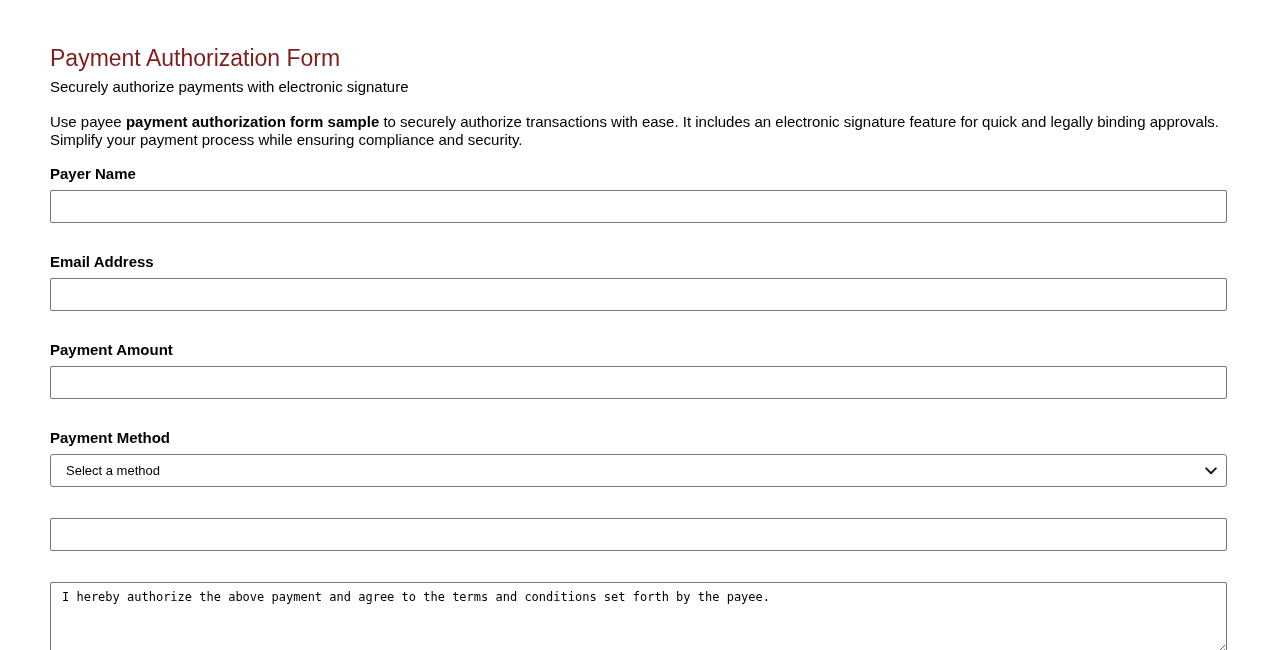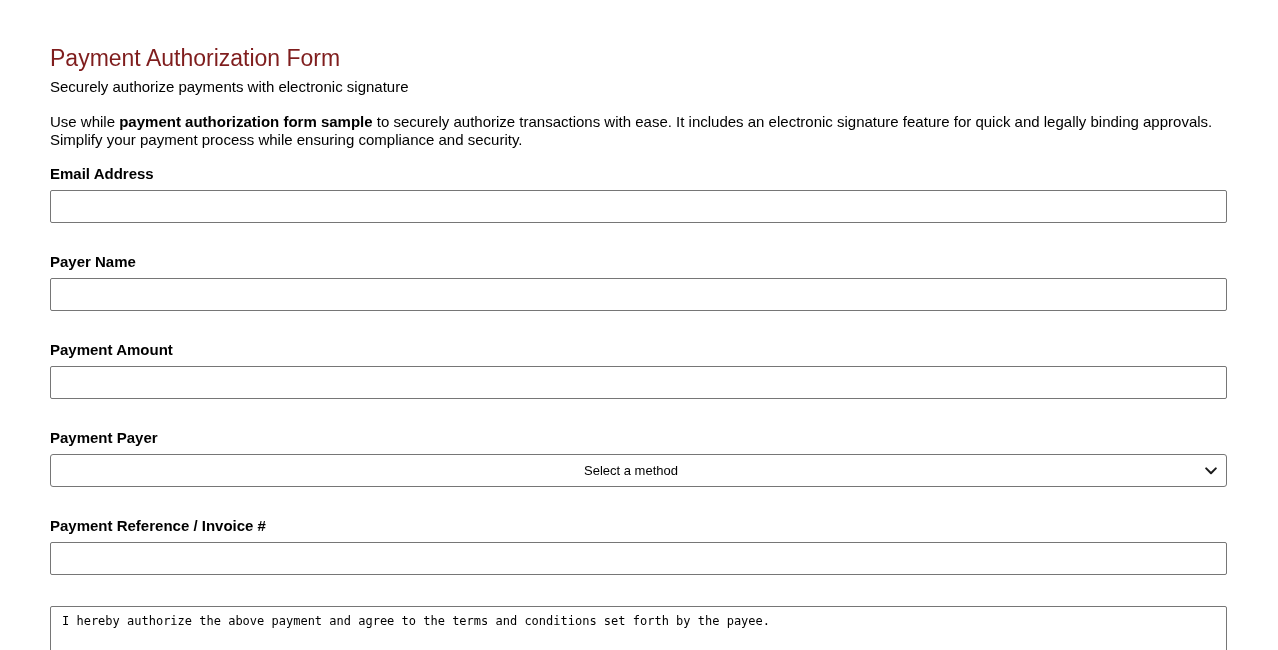--- a/index.html
+++ b/index.html
@@ -70,21 +70,20 @@
     border-radius: 3px;
     background: #ffffff;
     padding: 0 30px 0 15px;
     font-family: "Liberation Sans", sans-serif;
     font-size: 13px;
     color: #000000;
     -webkit-appearance: none;
     -moz-appearance: none;
     appearance: none;
     outline: none;
-    text-align: center;
   }
   .select-chevron {
     position: absolute;
     right: 10px;
     top: 50%;
     margin-top: -4px;
     width: 12px;
     height: 8px;
     pointer-events: none;
     line-height: 0;
@@ -108,55 +107,54 @@
 </style>
 </head>
 <body>
 
 <div class="container">
 
   <h1 class="page-title">Payment Authorization Form</h1>
 
   <p class="page-subtitle">Securely authorize payments with electronic signature</p>
 
-  <p class="intro"><span>Use while </span><strong>payment authorization form sample</strong><span> to securely authorize transactions with ease. It includes an electronic signature feature for quick and legally binding approvals. Simplify your payment process while ensuring compliance and security.</span></p>
+  <p class="intro"><span>Use payee </span><strong>payment authorization form sample</strong><span> to securely authorize transactions with ease. It includes an electronic signature feature for quick and legally binding approvals. Simplify your payment process while ensuring compliance and security.</span></p>
 
   <form>
 
     <div class="form-group">
-      <label class="form-label" for="field-email">Email Address</label>
-      <input id="field-email" class="text-input" type="text" value="" style="">
+      <label class="form-label" for="field-payer-name">Payer Name</label>
+      <input id="field-payer-name" class="text-input" type="text" value="" style="">
     </div>
 
     <div class="form-group">
-      <label class="form-label" for="field-payer-name">Payer Name</label>
-      <input id="field-payer-name" class="text-input" type="text" value="" style="">
+      <label class="form-label" for="field-email">Email Address</label>
+      <input id="field-email" class="text-input" type="text" value="" style="">
     </div>
 
     <div class="form-group">
       <label class="form-label" for="field-amount">Payment Amount</label>
       <input id="field-amount" class="text-input" type="text" value="" style="">
     </div>
 
     <div class="form-group">
-      <label class="form-label" for="field-method">Payment Payer</label>
+      <label class="form-label" for="field-method">Payment Method</label>
       <div class="select-wrap">
         <select id="field-method" class="select-input">
           <option>Select a method</option>
         </select>
         <span class="select-chevron">
           <svg width="12" height="8" viewBox="0 0 12 8">
             <path d="M1.2 1.4 L6 6.2 L10.8 1.4" fill="none" stroke="#1b1b1b" stroke-width="2" stroke-linecap="round" stroke-linejoin="round"></path>
           </svg>
         </span>
       </div>
     </div>
 
     <div class="form-group">
-      <label class="form-label" for="field-reference">Payment Reference / Invoice #</label>
       <input id="field-reference" class="text-input" type="text" value="" style="">
     </div>
 
     <div class="form-group">
       <textarea id="field-authorization" class="textarea-input" style="">I hereby authorize the above payment and agree to the terms and conditions set forth by the payee.</textarea>
     </div>
 
   </form>
 </div>
 

